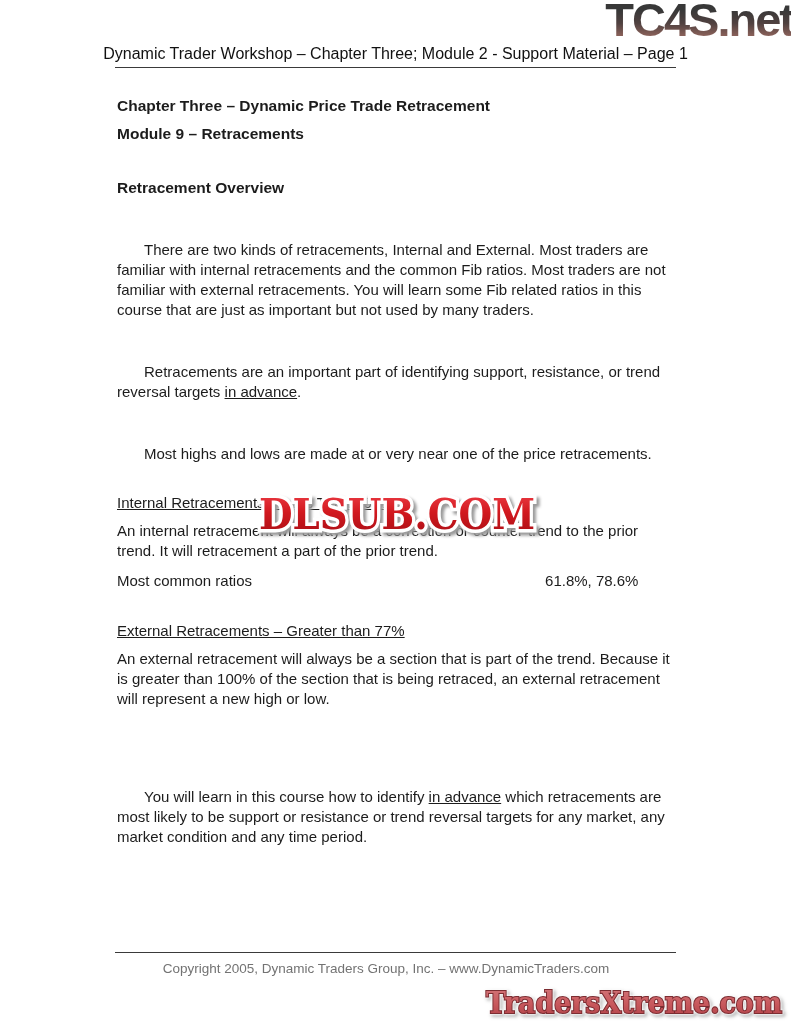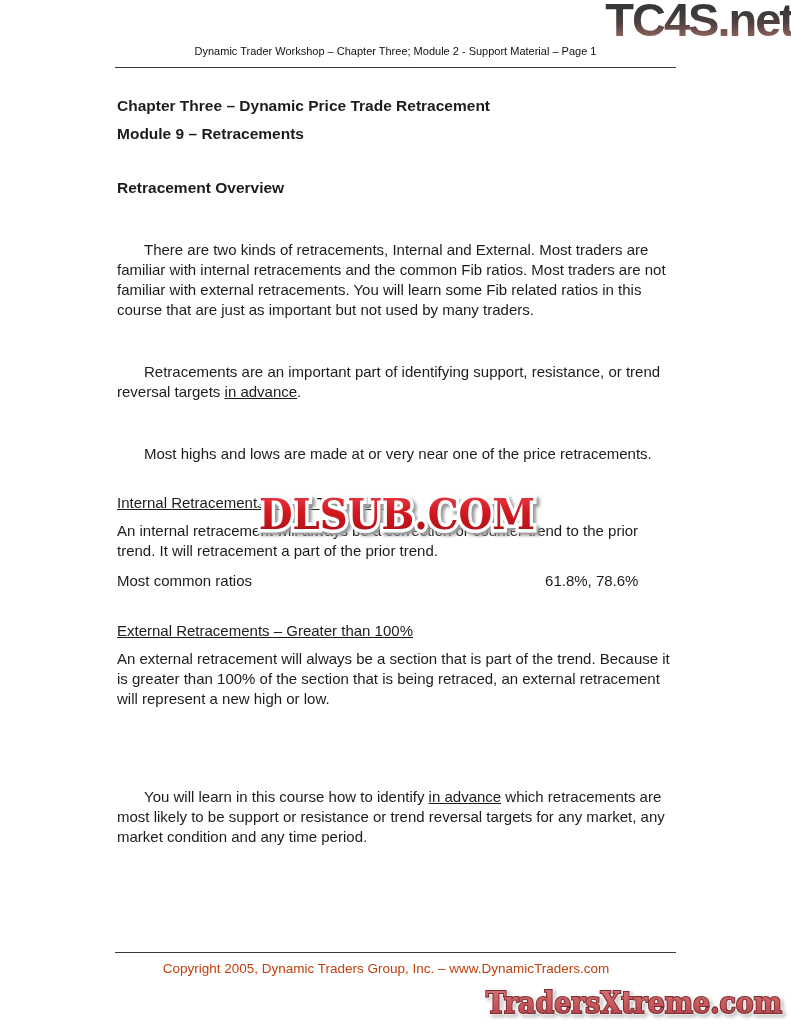--- a/index.html
+++ b/index.html
@@ -3,21 +3,21 @@
 <meta charset="utf-8">
 <style>
   html,body { margin:0; padding:0; }
   body {
     width:791px; height:1024px; position:relative; overflow:hidden;
     background:#ffffff; color:#1c1c1c;
     font-family:"Liberation Sans", sans-serif;
   }
   .hdr-title {
     position:absolute; top:45px; left:0; width:791px; text-align:center;
-    font-size:11px; color:#111;
+    font-size:16px; color:#111;
   }
   .hdr-rule, .ftr-rule {
     position:absolute; left:115px; width:561px; height:0;
     border-top:1.5px solid #3a3a3a;
   }
   .hdr-rule { top:67px; }
   .ftr-rule { top:952px; }
   .tc4s {
     position:absolute; top:-4px; right:-2px;
     font-weight:bold; font-size:47px; letter-spacing:-2px; line-height:1;
@@ -31,21 +31,21 @@
   .doc-title { font-weight:bold; font-size:15.5px; margin:0 0 8px 0; }
   .doc-para  { margin:0 0 10px 0; }
   .doc-para.indent { text-indent:27px;margin-top:42px; }
   .doc-heading-underline { text-decoration:underline; margin:0 0 8px 0; }
   .u { text-decoration:underline; }
   .gap-spacer { width:100%; }
   .wm-gap { display:inline-block; }
   .watermark { position:absolute; left:246px; top:486px; }
   .ftr-copy {
     position:absolute; top:961px; left:0; width:772px; text-align:center;
-    font-size:13.5px; color:#c2410c;
+    font-size:13.5px; color:#737373;
   }
   .tx-logo { position:absolute; top:983px; right:1px; }
 </style>
 </head>
 <body>
 
 <div class="tc4s">TC4S.net</div>
 
 <div class="hdr-title">Dynamic Trader Workshop – Chapter Three; Module 2 - Support Material – Page 1</div>
 <div class="hdr-rule"></div>
@@ -56,21 +56,21 @@
     <div class="gap-spacer" style="height: 26px;"></div>
     <div class="doc-title">Retracement Overview</div>
     <p class="doc-para indent"><span>There are two kinds of retracements, Internal and External. Most traders are familiar with internal retracements and the common Fib ratios. Most traders are not familiar with external retracements. You will learn some Fib related ratios in this course that are just as important but not used by many traders.</span></p>
     <p class="doc-para indent"><span>Retracements are an important part of identifying support, resistance, or trend reversal targets </span><span class="u">in advance</span><span>.</span></p>
     <p class="doc-para indent"><span>Most highs and lows are made at or very near one of the price retracements.</span></p>
     <div class="gap-spacer" style="height: 19px;"></div>
     <div class="doc-heading-underline">Internal Retracements – Less Than 100%</div>
     <p class="doc-para"><span>An internal retracement will always be a correction or counter-trend to the prior trend. It will retracement a part of the prior trend.</span></p>
     <p class="doc-para"><span>Most common ratios</span><span class="wm-gap" style="width: 293px;"></span><span>61.8%, 78.6%</span></p>
     <div class="gap-spacer" style="height: 20px;"></div>
-    <div class="doc-heading-underline">External Retracements – Greater than 100%</div>
+    <div class="doc-heading-underline">External Retracements – Greater than 77%</div>
     <p class="doc-para"><span>An external retracement will always be a section that is part of the trend. Because it is greater than 100% of the section that is being retraced, an external retracement will represent a new high or low.</span></p>
     <div class="gap-spacer" style="height: 26px;"></div>
     <p class="doc-para indent"><span>You will learn in this course how to identify </span><span class="u">in advance</span><span> which retracements are most likely to be support or resistance or trend reversal targets for any market, any market condition and any time period.</span></p>
   </div>
 
 <svg class="watermark" width="302" height="58" viewBox="0 0 302 58">
   <defs>
     <linearGradient id="wmGrad" x1="0" y1="0" x2="0" y2="1">
       <stop offset="0" stop-color="#ef4049"></stop>
       <stop offset="0.45" stop-color="#d2191f"></stop>

